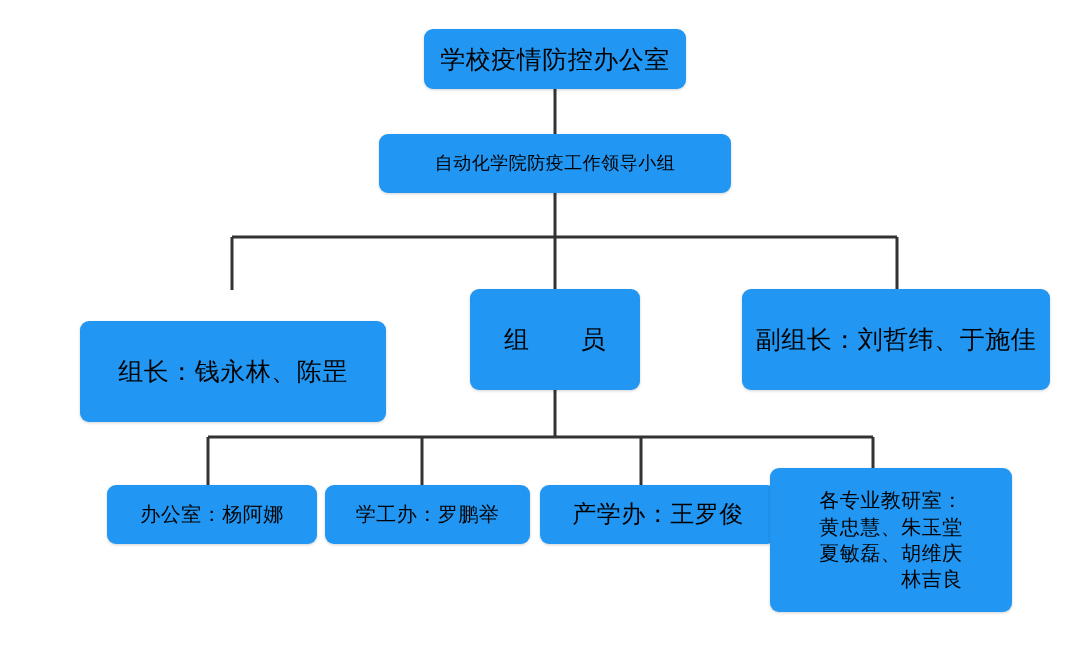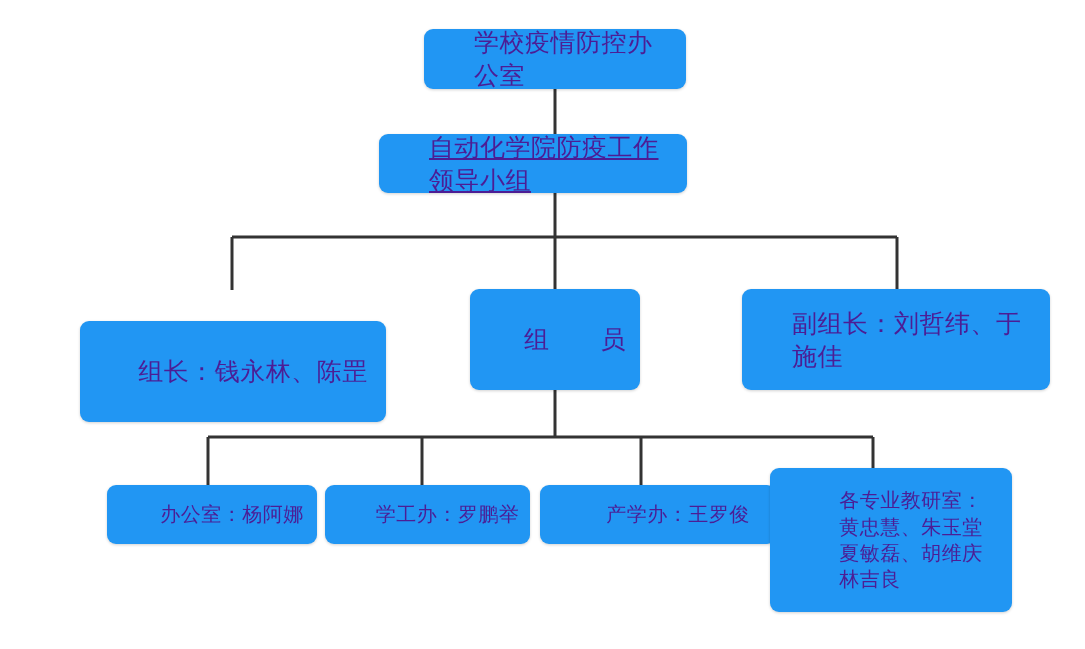--- a/index.html
+++ b/index.html
@@ -24,48 +24,46 @@
     left: 0;
     top: 0;
     width: 1085px;
     height: 649px;
     pointer-events: none;
   }
   .node {
     position: absolute;
     background: #2196f3;
     border-radius: 9px;
-    color: #4c1d95;
+    color: #000000;
     display: flex;
     align-items: center;
     justify-content: center;
-    text-align: left;
+    text-align: right;
     box-sizing: border-box;
     box-shadow: 0 1px 3px rgba(0,0,0,0.18);
     line-height: 1.32;
     letter-spacing: 0.5px;
     z-index: 2;
-    padding-left: 40px;
   }
   .node-text {
     display: block;
     white-space: pre-line;
     padding: 0 10px;
   }
 
   
   #node-top {
     left: 424px; top: 29px; width: 262px; height: 60px;
     font-size: 25px;
   }
   
   #node-leadgroup {
-    left: 379px; top: 134px; width: 308px; height: 59px;
-    font-size: 25px;
-    text-decoration: underline;
+    left: 379px; top: 134px; width: 352px; height: 59px;
+    font-size: 18px;
   }
   
   #node-leader {
     left: 80px; top: 289px; width: 306px; height: 101px;
     font-size: 25px;
     margin-top: 32px;
   }
   #node-members {
     left: 470px; top: 289px; width: 170px; height: 101px;
     font-size: 25px;
@@ -78,21 +76,21 @@
   #node-office {
     left: 107px; top: 485px; width: 210px; height: 59px;
     font-size: 20px;
   }
   #node-student-affairs {
     left: 325px; top: 485px; width: 205px; height: 59px;
     font-size: 20px;
   }
   #node-industry {
     left: 540px; top: 485px; width: 236px; height: 59px;
-    font-size: 20px;
+    font-size: 24px;
   }
   #node-teaching {
     left: 770px; top: 468px; width: 242px; height: 144px;
     font-size: 20px;
   }
 </style>
 </head>
 <body>
 
 <div id="chart">

